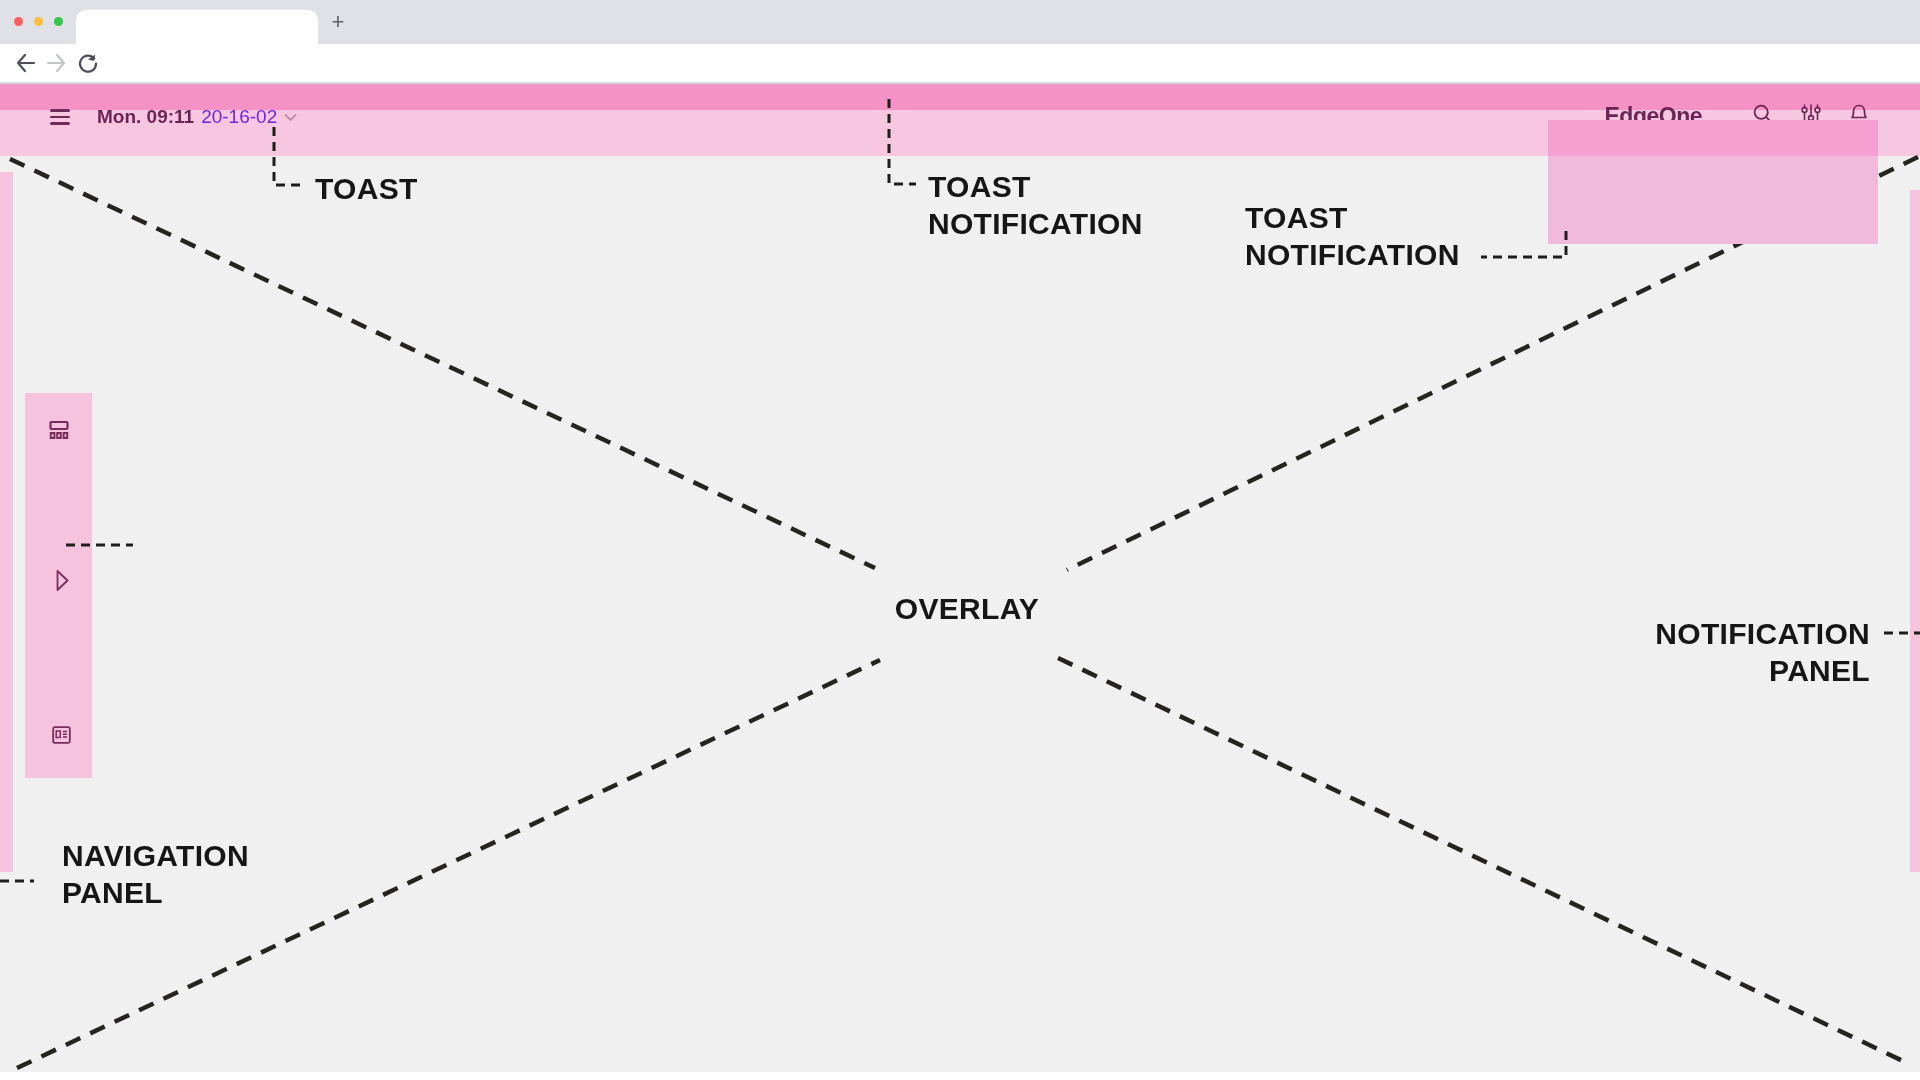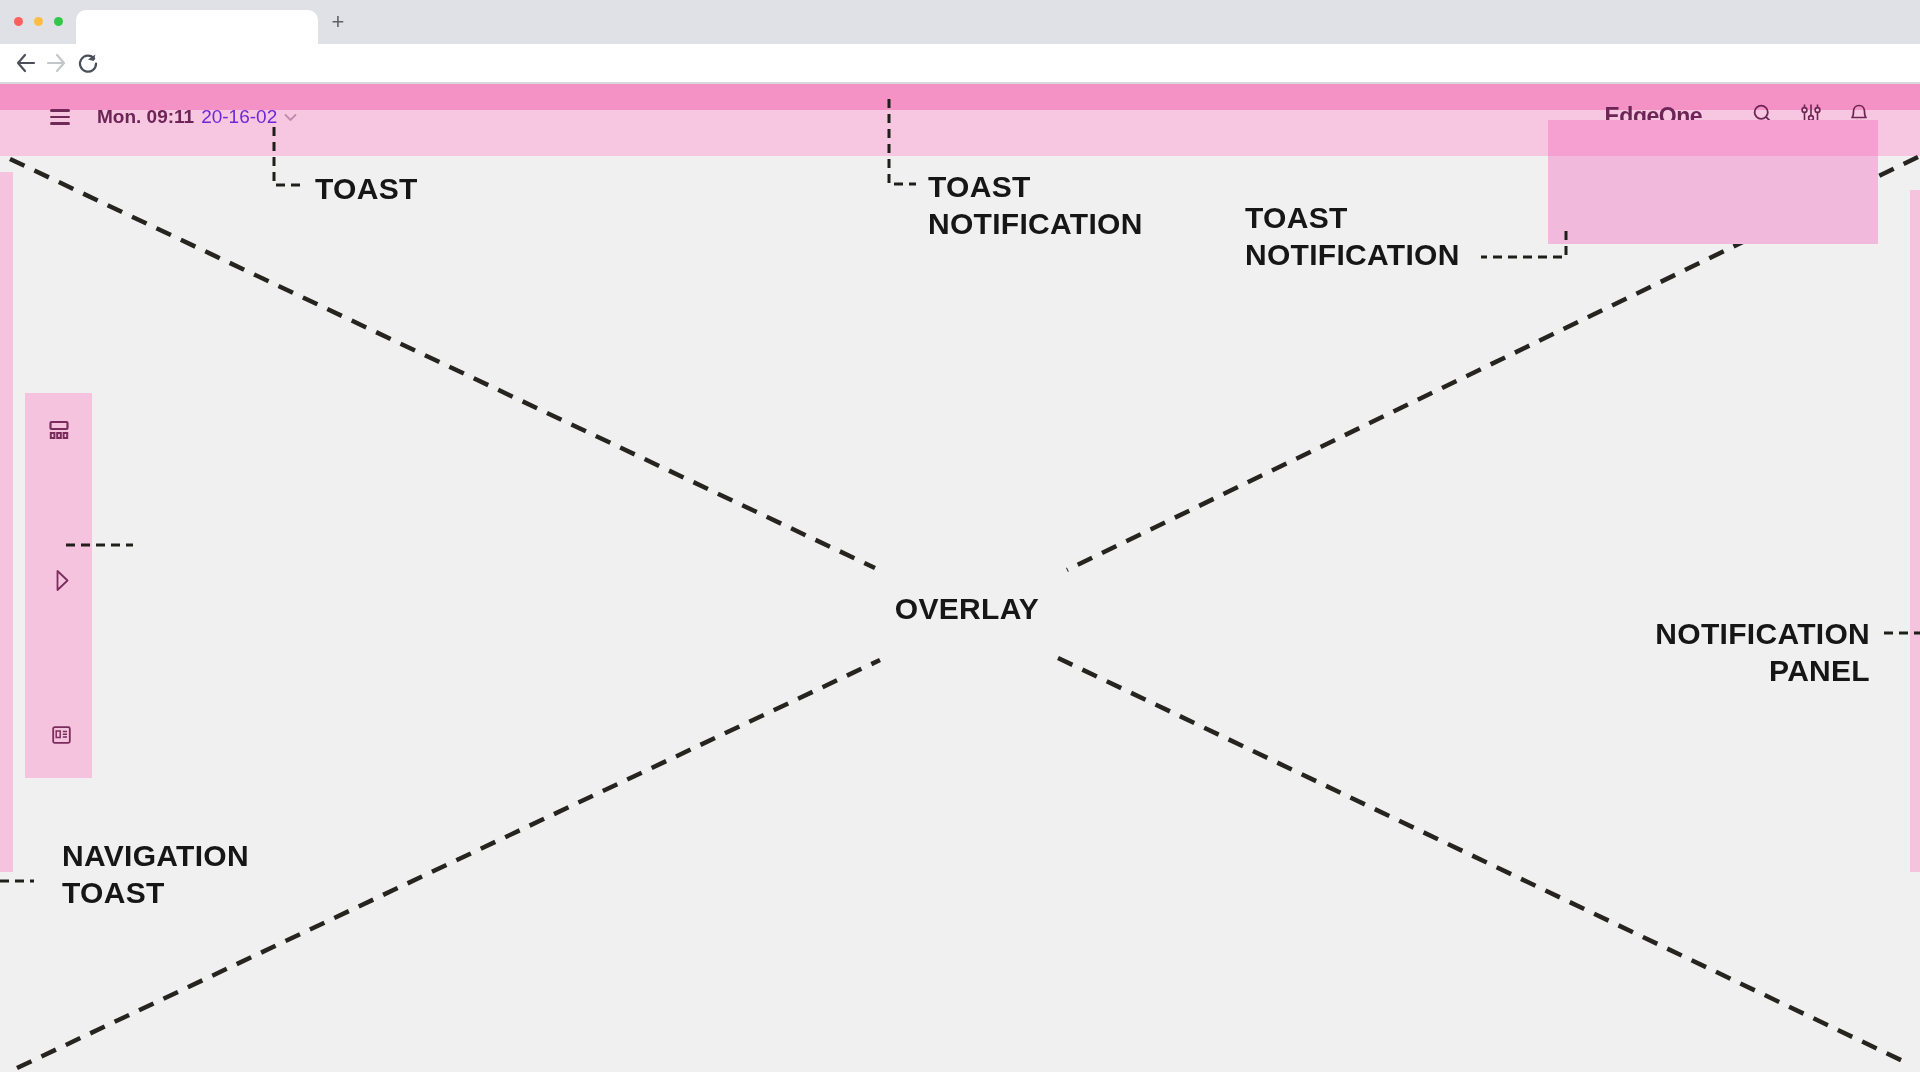--- a/index.html
+++ b/index.html
@@ -198,20 +198,20 @@
       <path class="conn" d="M0 797 H34"></path>
       <path class="conn" d="M1884 549 H1920"></path>
     </svg>
 
     <div class="anno" id="lab-header">TOAST</div>
     <div class="anno" id="lab-inline">TOAST
 NOTIFICATION</div>
     <div class="anno" id="lab-toast">TOAST
 NOTIFICATION</div>
     <div class="anno" id="lab-nav">NAVIGATION
-TOAST</div>
+PANEL</div>
     <div class="anno" id="lab-overlay">OVERLAY</div>
     <div class="anno right" id="lab-notif">NOTIFICATION
 PANEL</div>
 
     <div class="bottom-white"></div>
   </div>
 </div>
 
 </body></html>

